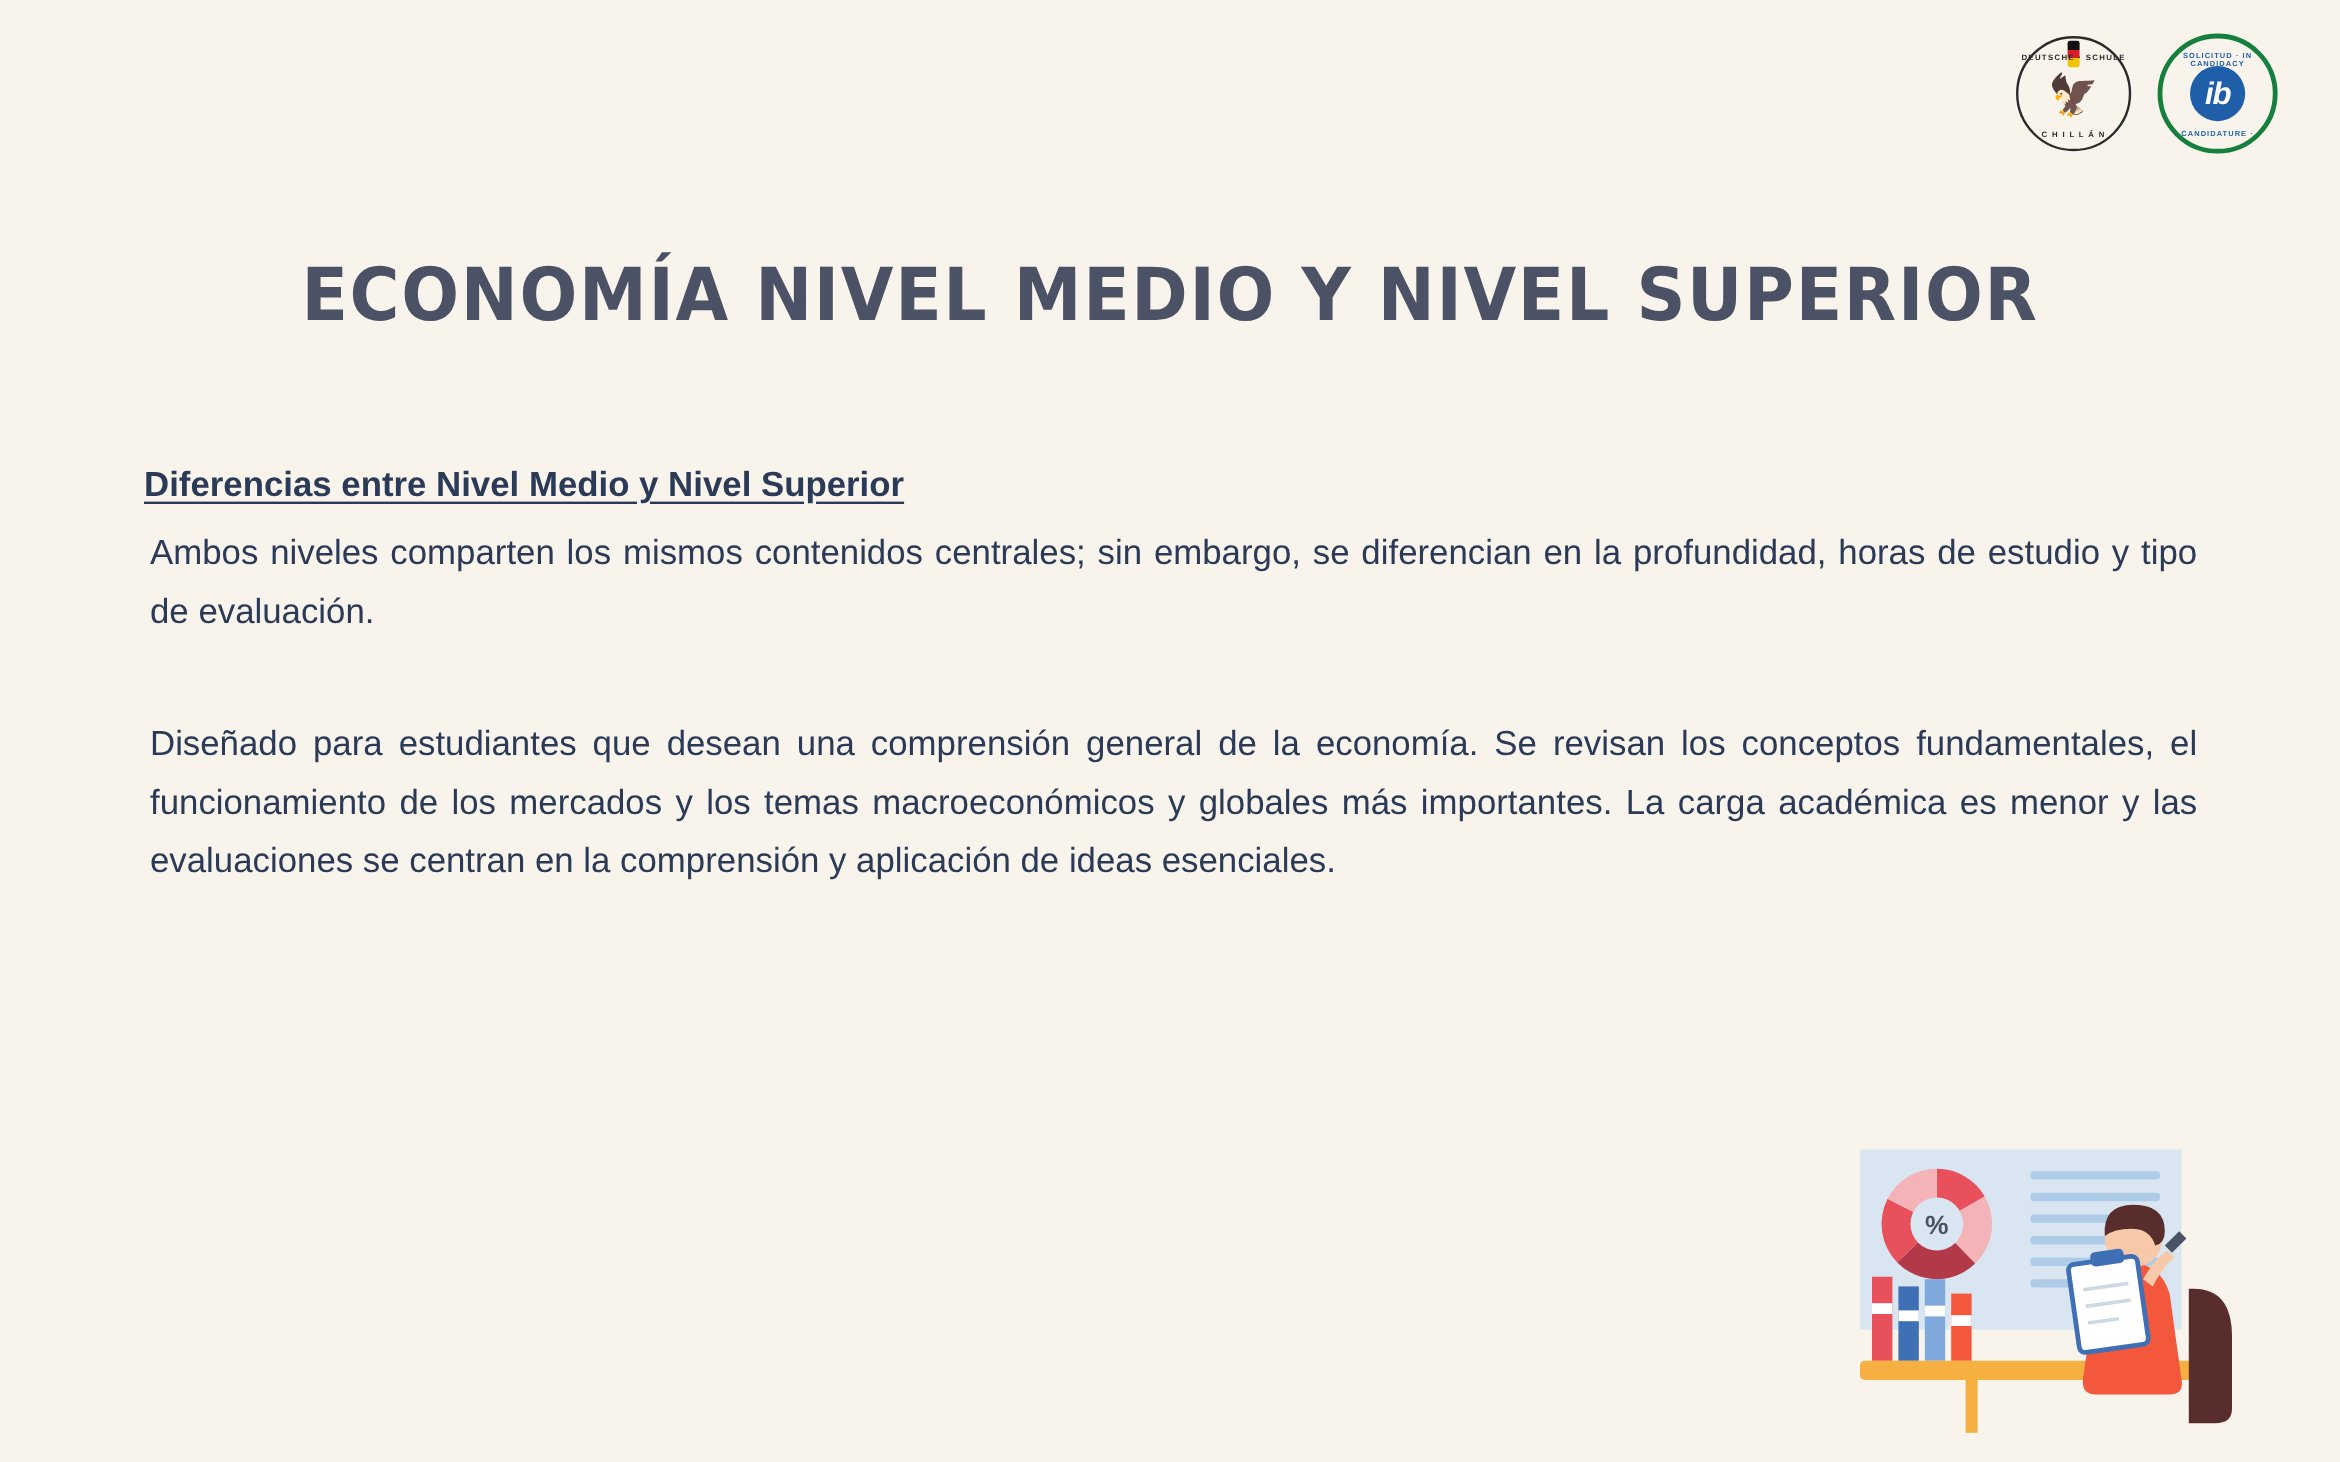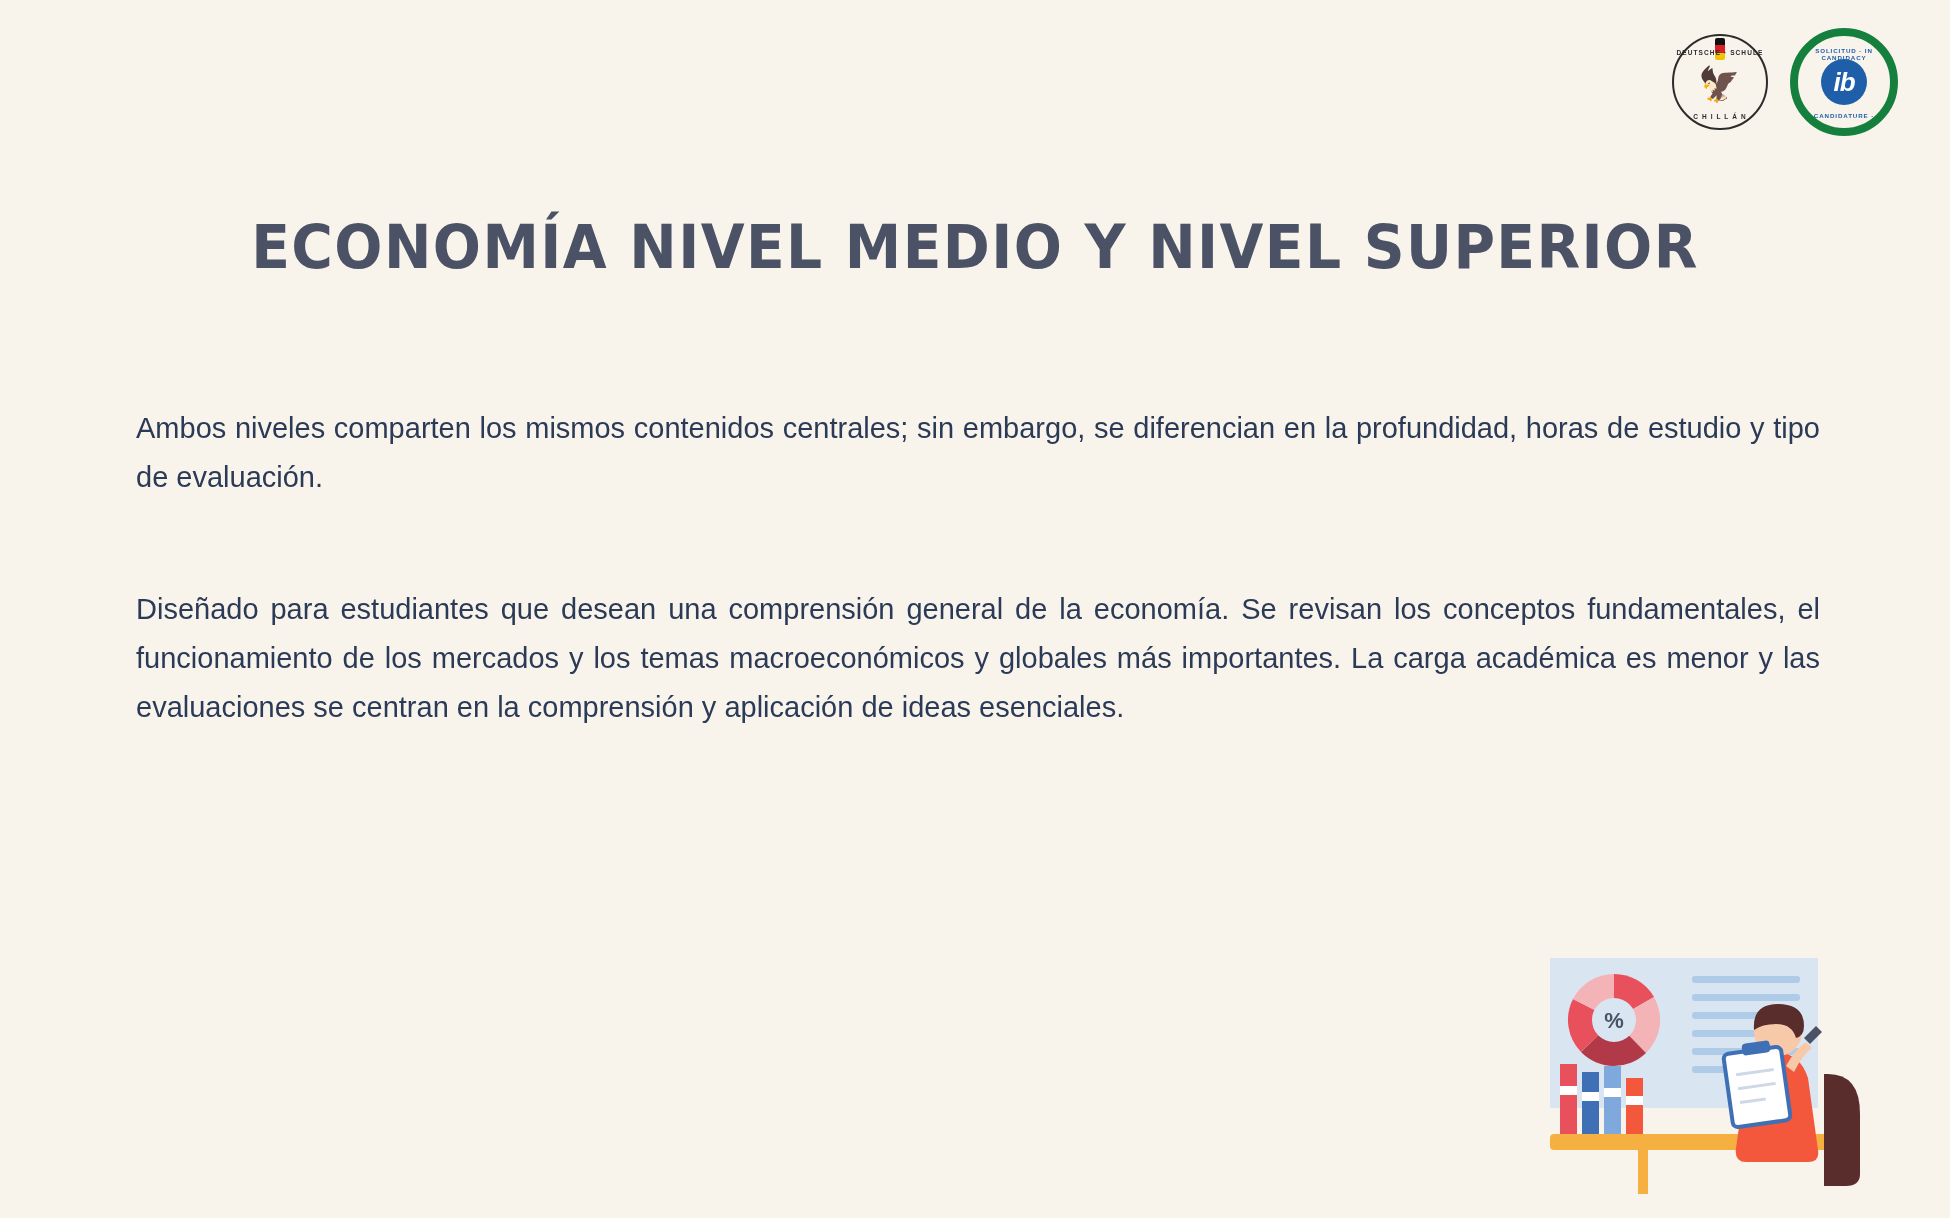--- a/index.html
+++ b/index.html
@@ -62,21 +62,21 @@
     color: #2b2b2b;
     font-weight: bold;
   }
   .logo-school .arc-top { top: 13px; }
   .logo-school .arc-bottom { bottom: 8px; }
 
   .logo-ib {
     width: 92px;
     height: 92px;
     border-radius: 50%;
-    border: 8px solid #15803d;
+    border: 4px solid #15803d;
     background: #f8f4ec;
     position: relative;
     display: flex;
     align-items: center;
     justify-content: center;
   }
   .logo-ib .ib-core {
     width: 46px;
     height: 46px;
     border-radius: 50%;
@@ -134,21 +134,21 @@
   }
   .heading.underlined {
     text-decoration: underline;
     text-underline-offset: 5px;
   }
   .paragraph {
     font-size: 29px;
     line-height: 1.68;
     text-align: justify;
     text-justify: inter-word;
-    margin: 16px;
+    margin: 5px;
     color: #2b3a57;
   }
   .block-gap { height: 52px; }
 
   
   .illustration {
     position: absolute;
     right: 58px;
     bottom: 14px;
     width: 350px;
@@ -169,20 +169,21 @@
   <div class="logo-ib">
     <span class="ib-arc-top">SOLICITUD  ·  IN CANDIDACY</span>
     <span class="ib-core">ib</span>
     <span class="ib-arc-bottom">CANDIDATURE  ·</span>
   </div>
 </div>
 
 <h1 class="slide-title">ECONOMÍA NIVEL MEDIO Y NIVEL SUPERIOR</h1>
 
 <div class="content">
+  <h2 class="heading underlined">Diferencias entre Nivel Medio y Nivel Superior</h2>
   <p class="paragraph">Ambos niveles comparten los mismos contenidos centrales; sin embargo, se diferencian en la profundidad, horas de estudio y tipo de evaluación.</p>
 
   <div class="block-gap"></div>
 
   <p class="paragraph">Diseñado para estudiantes que desean una comprensión general de la economía. Se revisan los conceptos fundamentales, el funcionamiento de los mercados y los temas macroeconómicos y globales más importantes. La carga académica es menor y las evaluaciones se centran en la comprensión y aplicación de ideas esenciales.</p>
 </div>
 
 <div class="illustration">
   <svg viewBox="0 0 350 250" width="350" height="250" xmlns="http://www.w3.org/2000/svg">
 

